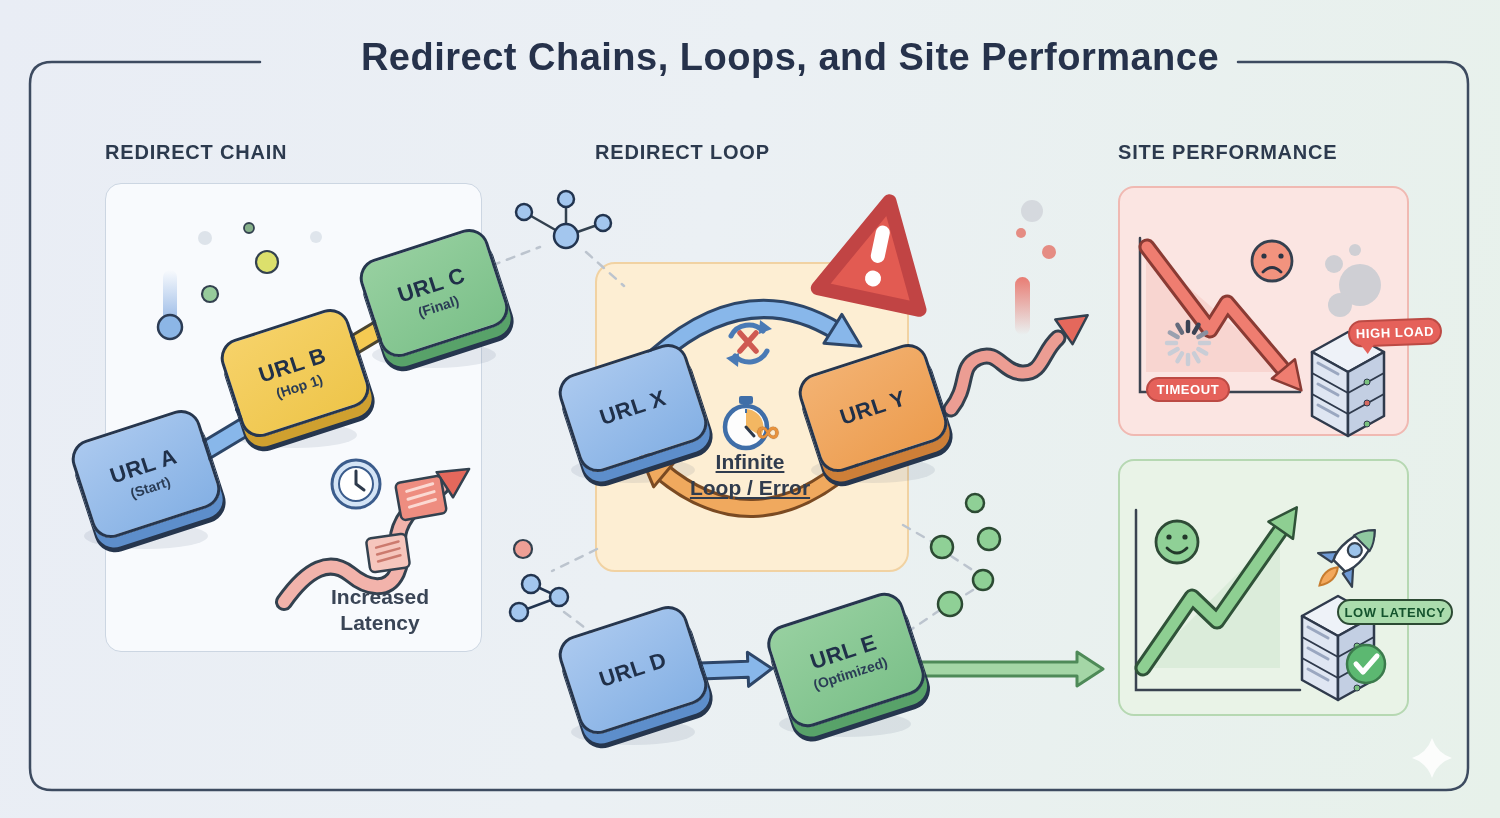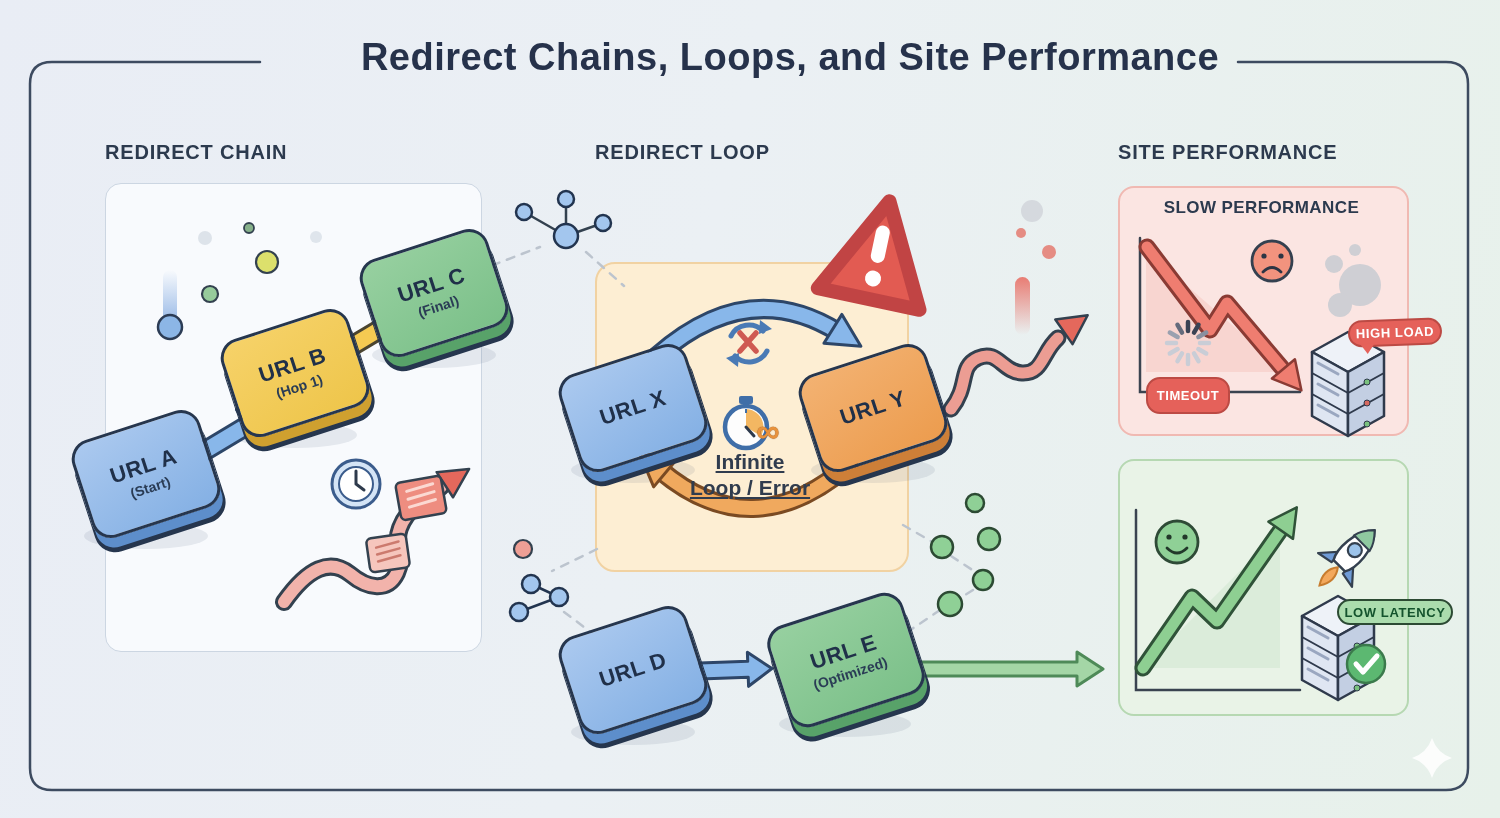--- a/index.html
+++ b/index.html
@@ -38,21 +38,21 @@
   .tile-yellow .tile-face{background:linear-gradient(160deg,#f6d269,#eec54a);--side:#cfa02f;}
   .tile-green .tile-face{background:linear-gradient(160deg,#97d0a0,#7bc089);--side:#58a269;}
   .tile-orange .tile-face{background:linear-gradient(160deg,#f3b272,#ec9c4e);--side:#cd7f38;}
   .tile-label{font-size:22px;font-weight:800;color:#203049;letter-spacing:.5px;}
   .tile-sub{font-size:14px;font-weight:600;color:#2a3c55;}
   .caption{position:absolute;text-align:center;font-weight:600;color:#3a4556;font-size:21px;line-height:26px;}
   .cap-latency{left:290px;top:584px;width:180px;}
   .cap-loop{left:660px;top:449px;width:180px;font-weight:700;color:#303c4e;text-decoration:underline;}
   .infinity{position:absolute;left:736px;top:412px;width:64px;text-align:center;font-size:33px;font-weight:800;color:#e8923c;text-shadow:0 0 1px #7a4a1f;}
   .badge{position:absolute;display:flex;align-items:center;justify-content:center;border-radius:14px;font-weight:700;letter-spacing:.6px;box-sizing:border-box;}
-  .badge-timeout{left:1146px;top:377px;width:84px;height:37px;background:#e5615a;border:2px solid #bc4a44;color:#fff;font-size:13px;text-align:right;}
+  .badge-timeout{left:1146px;top:377px;width:84px;height:25px;background:#e5615a;border:2px solid #bc4a44;color:#fff;font-size:13px;text-align:right;}
   .badge-highload{left:1348px;top:319px;width:94px;height:27px;background:#e5615a;border:2px solid #bc4a44;color:#fff;font-size:13px;transform:rotate(-2deg);}
   .badge-highload::after{content:"";position:absolute;left:10px;bottom:-9px;width:0;height:0;border-left:7px solid transparent;border-right:7px solid transparent;border-top:10px solid #e5615a;}
   .badge-lowlatency{left:1337px;top:599px;width:116px;height:26px;background:#abdcad;border:2px solid #2c4a33;color:#14532d;font-size:13px;}
 </style>
 </head>
 <body>
 
 <div class="canvas">
 
   <div class="panel panel-chain"></div>
@@ -295,21 +295,20 @@
     <path d="M 1432 738 Q 1437 753 1452 758 Q 1437 763 1432 778 Q 1427 763 1412 758 Q 1427 753 1432 738 Z" fill="rgba(255,255,255,0.85)"></path>
   </svg>
 
   <div class="layer-top">
     <div class="title">Redirect Chains, Loops, and Site Performance</div>
 
     <div class="sec-header hdr-chain">REDIRECT CHAIN</div>
     <div class="sec-header hdr-loop">REDIRECT LOOP</div>
     <div class="sec-header hdr-perf">SITE PERFORMANCE</div>
 
-    <div class="panel-title pt-slow">SLOW PERFORMANCE</div>
 
     <div class="tile tile-blue" style="left:79px;top:423px">
       <div class="tile-face">
         <div class="tile-label">URL A</div>
         <div class="tile-sub">(Start)</div>
       </div>
     </div>
     <div class="tile tile-yellow" style="left:228px;top:322px">
       <div class="tile-face">
         <div class="tile-label">URL B</div>
@@ -339,20 +338,24 @@
         <div class="tile-label">URL D</div>
       </div>
     </div>
     <div class="tile tile-green big" style="left:775px;top:607px">
       <div class="tile-face">
         <div class="tile-label">URL E</div>
         <div class="tile-sub">(Optimized)</div>
       </div>
     </div>
 
+    <div class="caption cap-latency">
+      <div>Increased</div>
+      <div>Latency</div>
+    </div>
     <div class="caption cap-loop">
       <div>Infinite</div>
       <div>Loop / Error</div>
     </div>
     <div class="infinity">∞</div>
 
     <div class="badge badge-timeout">TIMEOUT</div>
     <div class="badge badge-highload">HIGH LOAD</div>
     <div class="badge badge-lowlatency">LOW LATENCY</div>
   </div>

